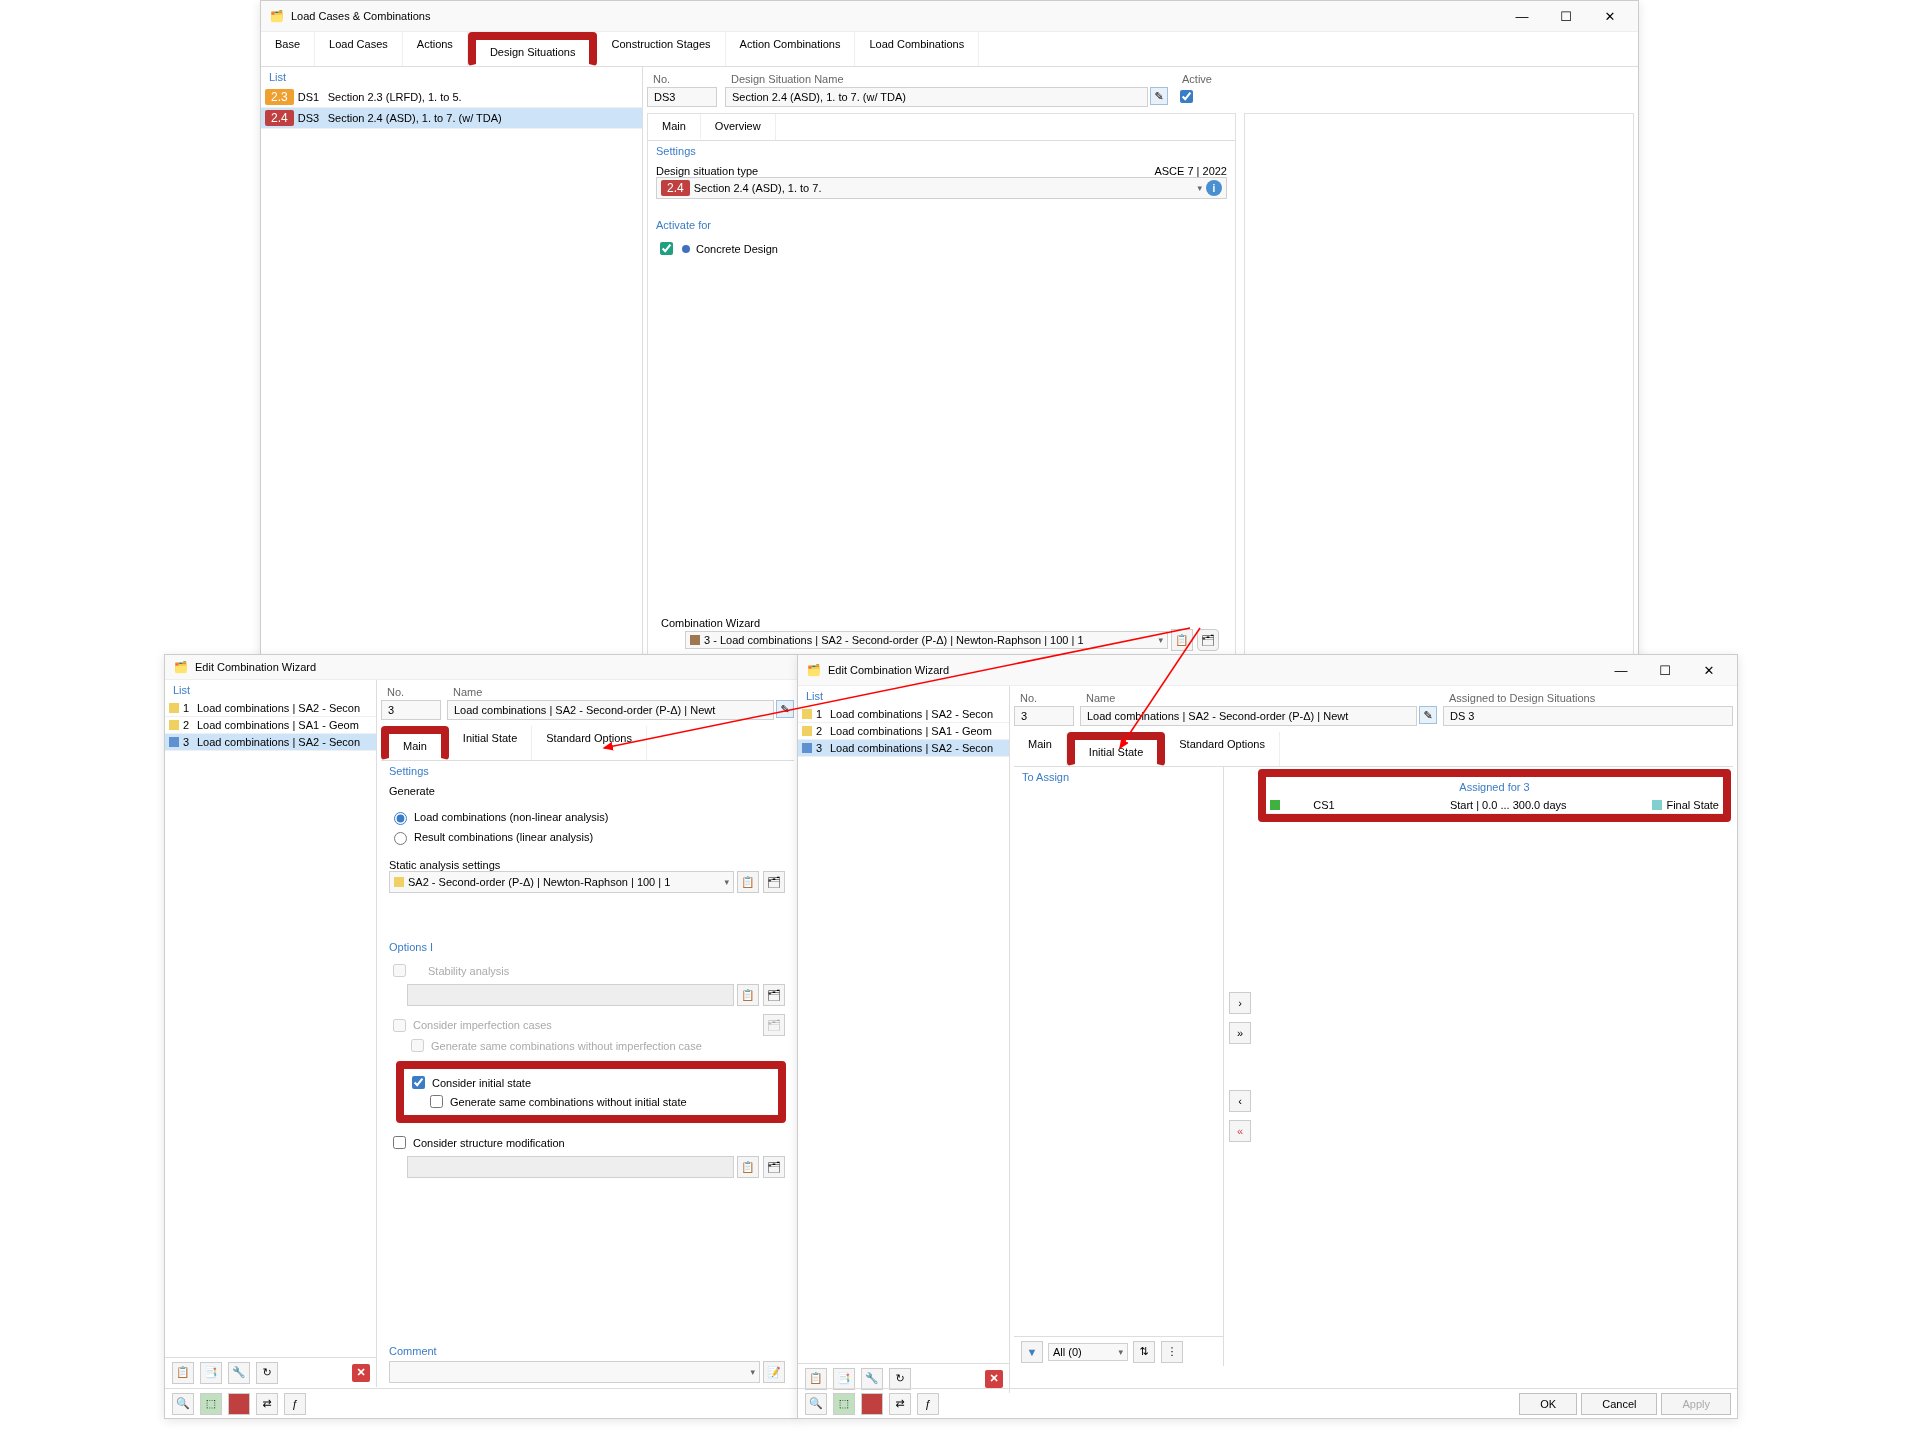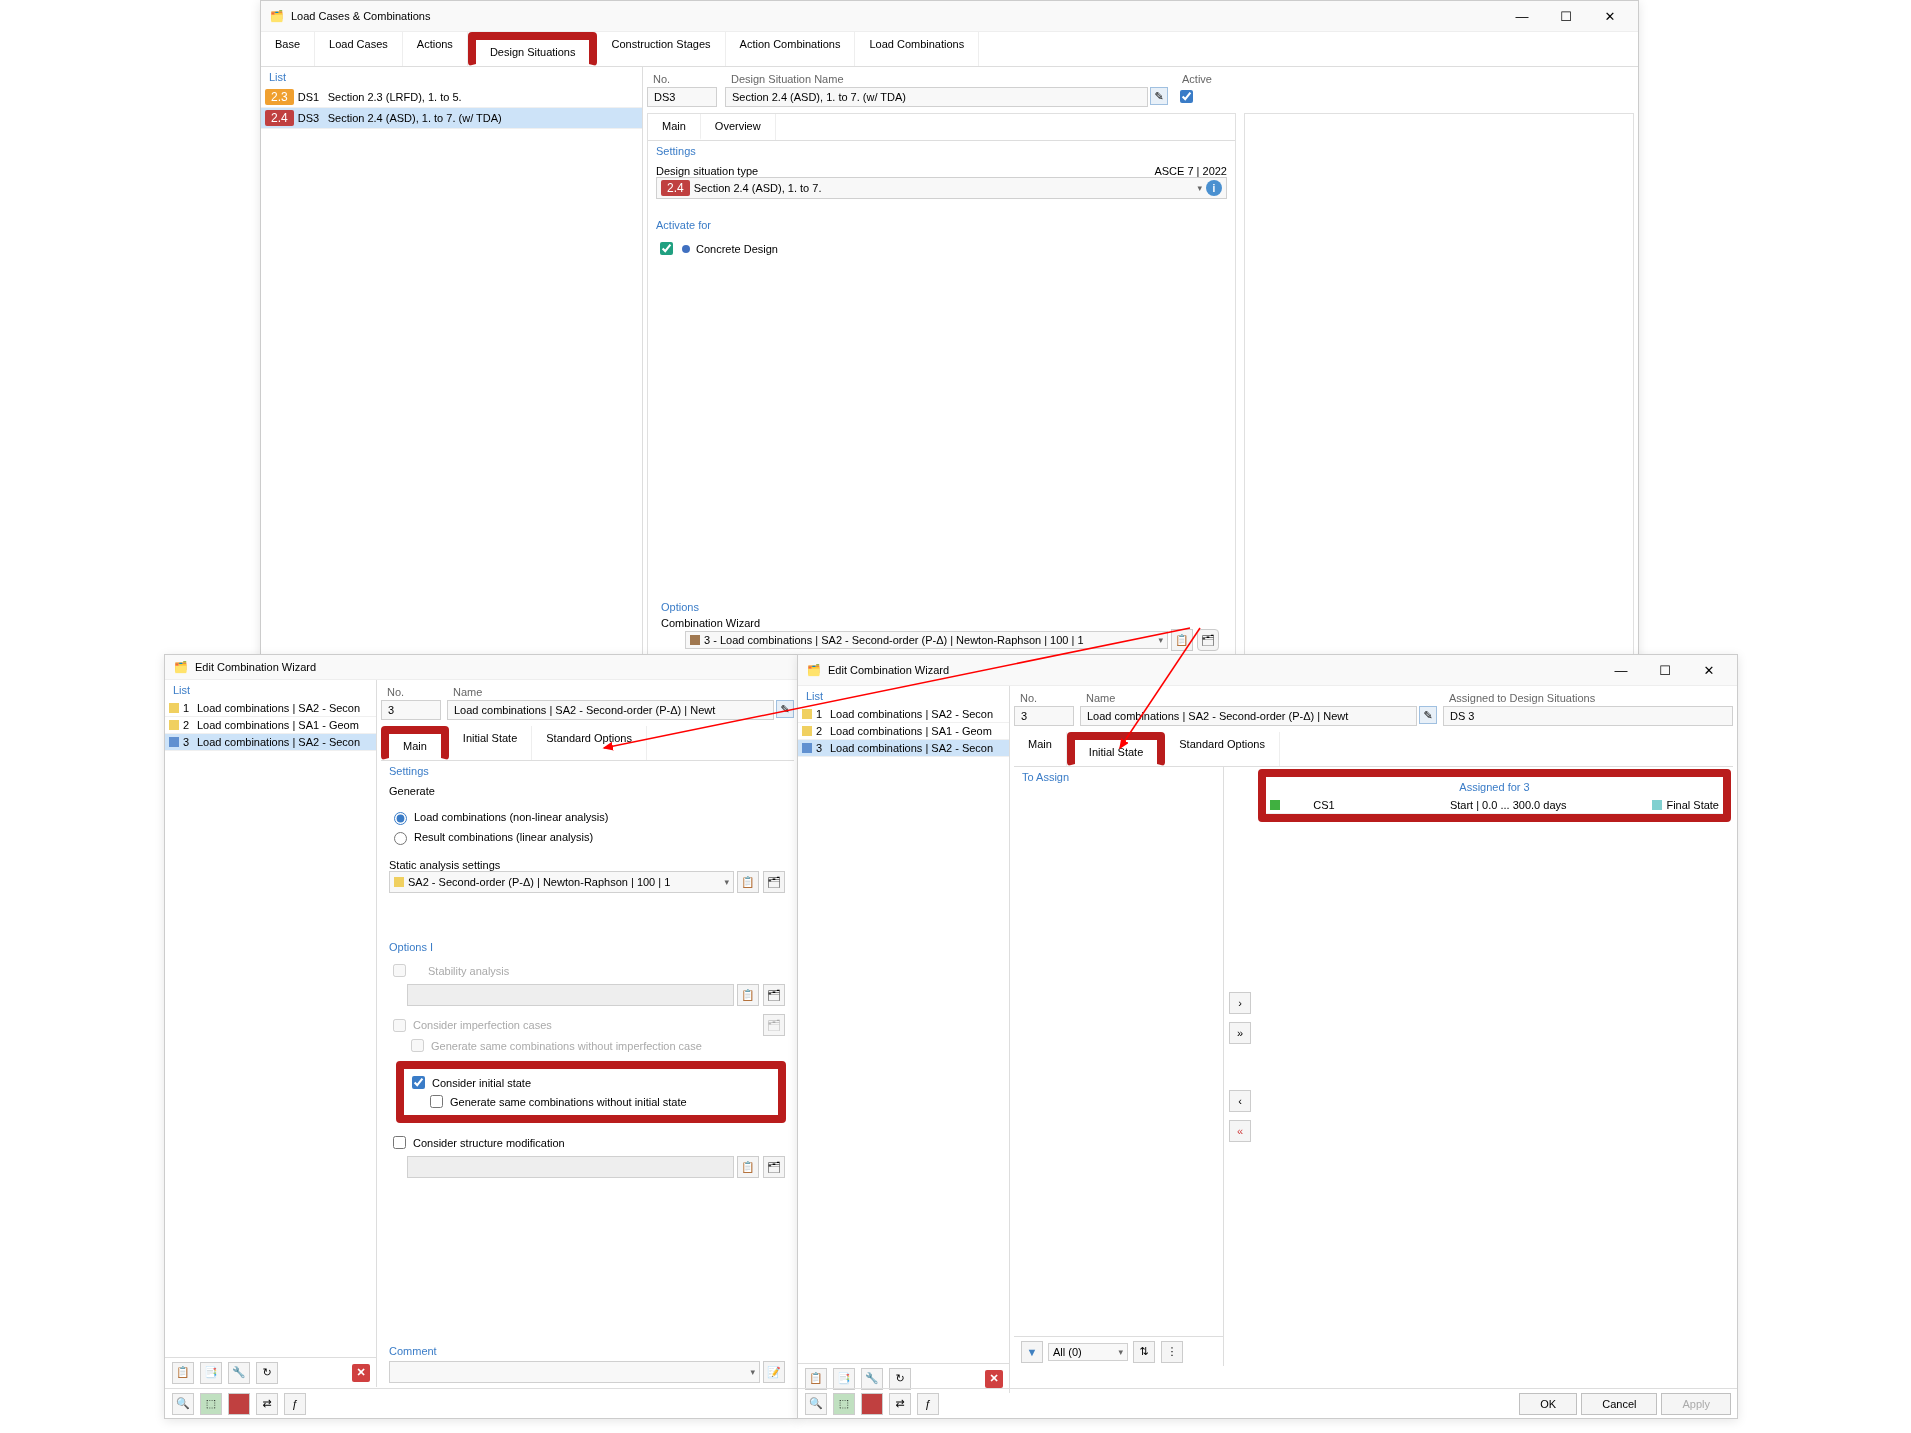--- a/index.html
+++ b/index.html
@@ -119,21 +119,20 @@
             </div>
           </div>
           <div class="section-hdr" style="margin-top:12px;">Activate for</div>
           <div style="padding:4px 8px; display:flex; align-items:center; gap:6px;">
             <input type="checkbox" class="checkbox" checked="" style="accent-color: rgb(32, 160, 128);">
             <span style="width:8px;height:8px;background:#4070c0;border-radius:50%;display:inline-block;"></span>
             <span>Concrete Design</span>
           </div>
 
           <div style="position:absolute; bottom:8px; left:392px; right:410px;">
-            <div class="section-hdr">Options</div>
             <div style="padding:0 8px;">
               <div>Combination Wizard</div>
               <div style="display:flex; gap:2px; align-items:center;padding-left:24px;">
                 <div class="dropdown" style="flex:1;">
                   <span class="sq sq-brown"></span>
                   <span>3 - Load combinations | SA2 - Second-order (P-Δ) | Newton-Raphson | 100 | 1</span>
                   <span class="dropdown-arrow">▾</span>
                 </div>
                 <span class="btn-icon">📋</span>
                 <span class="btn-icon highlight-red">🗂</span>

